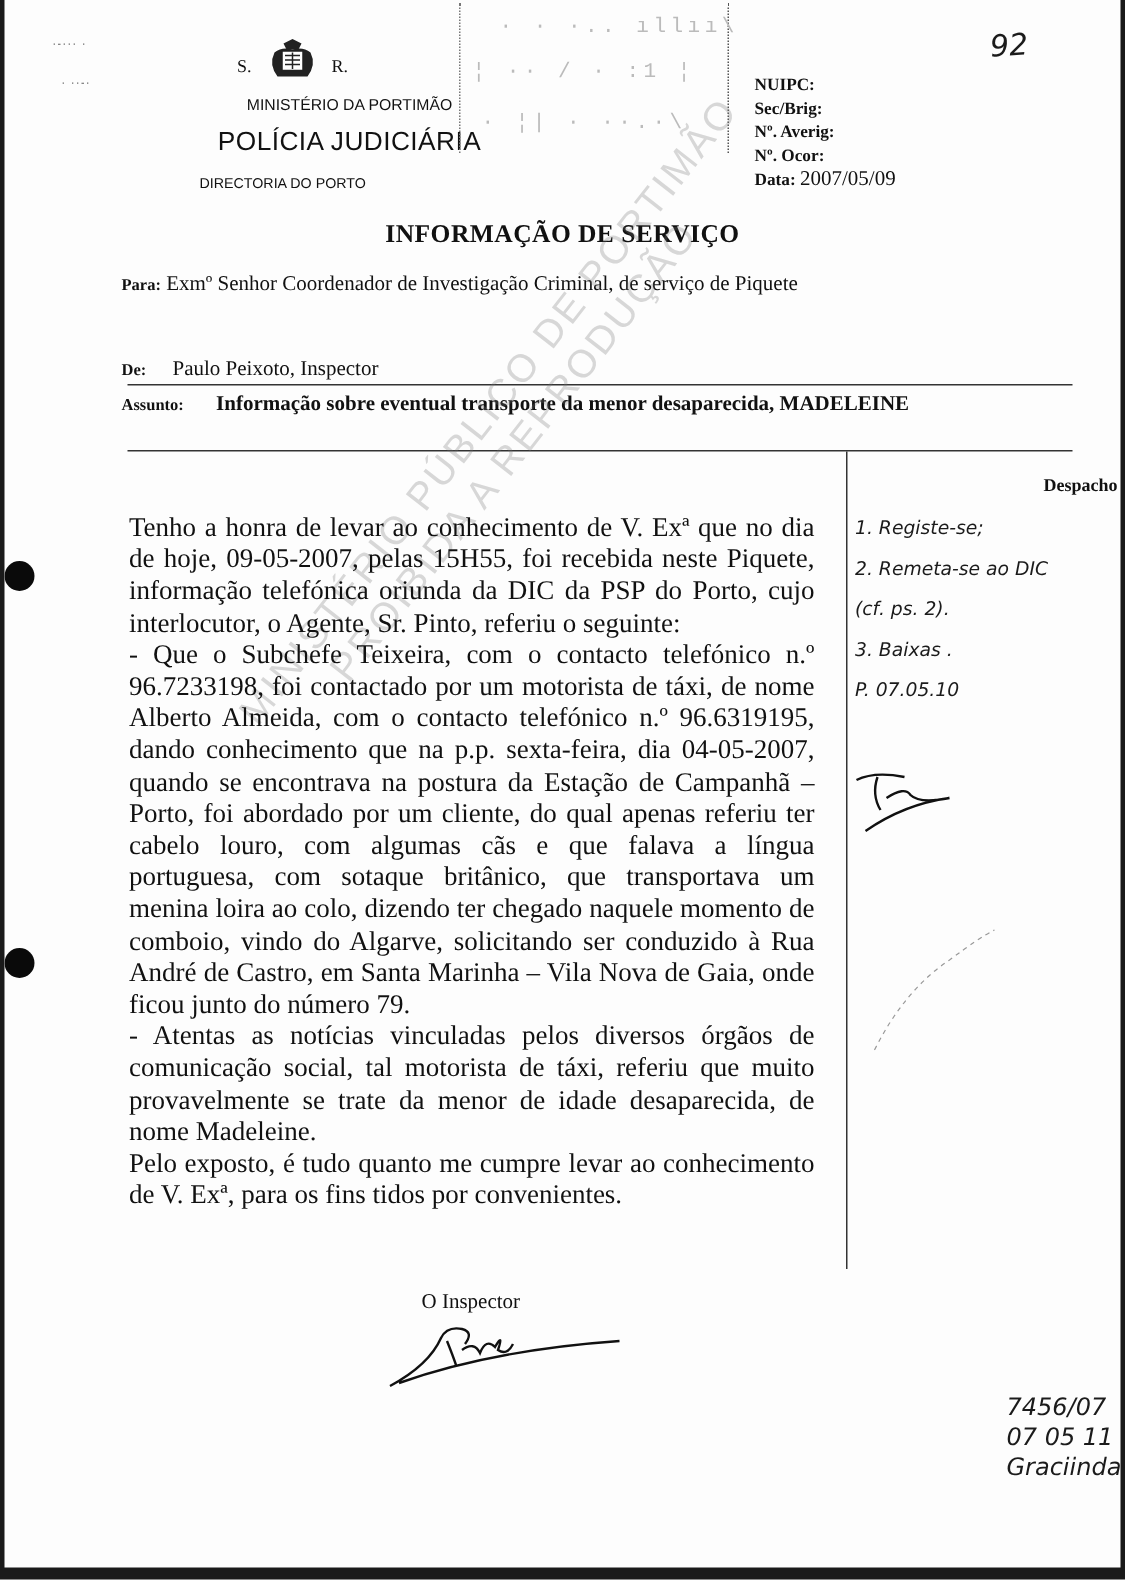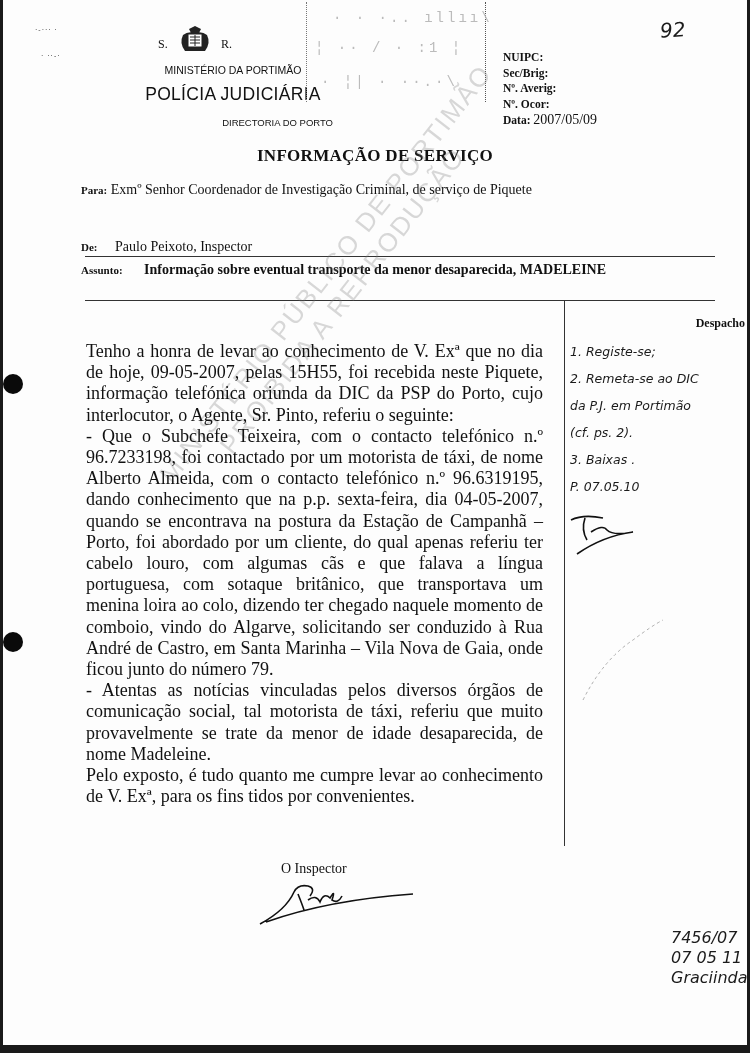--- a/index.html
+++ b/index.html
@@ -16,21 +16,21 @@
     .sans { font-family: "Liberation Sans", sans-serif; }
     .speck { position:absolute; color:#444; font-family:"Liberation Sans",sans-serif; font-size:7px; letter-spacing:1px; }
 
     
     .emblem-row { left: 150px; top: 25px; width: 100px; height: 30px; }
     .emblem-row .s { position:absolute; left:5px; top:12px; font-size:12px; }
     .emblem-row .r { position:absolute; left:68px; top:12px; font-size:12px; }
     .emblem { position:absolute; left:24px; top:0px; width:36px; height:30px; }
     .ministry { left: 130px; top: 64px; width: 200px; text-align:center; font-size: 10.5px; }
     .police { left: 100px; top: 84px; width: 260px; text-align:center; font-size: 17.5px; letter-spacing:0.3px; }
-    .directorate { left: 130px; top: 117px; width: 200px; text-align:right; font-size: 9.5px; }
+    .directorate { left: 130px; top: 117px; width: 200px; text-align:left; font-size: 9.5px; }
 
     
     .stamp-line { position:absolute; width:0; border-left:1px dotted #777; }
     .stamp-noise { position:absolute; color:#bbb; font-size:14px; font-family:"Liberation Mono",monospace; letter-spacing:3px; }
 
     .page-num { right: 62px; top: 18px; font-family:"DejaVu Sans",sans-serif; font-size: 20px; color:#222; transform: rotate(-4deg); }
 
     
     .meta { left: 500px; top: 50px; font-size: 11.5px; line-height: 15.5px; font-weight: bold; }
     .meta .val { font-weight: normal; font-size: 14px; }
@@ -148,21 +148,20 @@
     <p>Pelo exposto, é tudo quanto me cumpre levar ao conhecimento de V. Exª, para os fins tidos por convenientes.</p>
   </div>
 
   <div class="hole" style="left:0px;top:374px;"></div>
   <div class="hole" style="left:0px;top:632px;"></div>
 
   <div class="abs despacho-title">Despacho</div>
   <div class="abs hand despacho-hand">
     <div>1. Registe-se;</div>
     <div>2. Remeta-se ao DIC</div>
-    <div>da P.J. em Portimão</div>
     <div>(cf. ps. 2).</div>
     <div>3. Baixas .</div>
     <div>P. 07.05.10</div>
   </div>
   <svg class="abs" style="left:560px;top:510px;" width="120" height="200" viewBox="0 0 120 200">
     <path d="M8 10 Q20 4 40 8 M22 8 Q18 20 24 30 M28 22 Q40 14 44 20 Q50 26 70 22 M14 44 Q40 26 70 22" stroke="#111" stroke-width="1.6" fill="none"></path>
     <path d="M20 190 Q40 150 70 130 Q90 115 100 110" stroke="#999" stroke-width="0.8" stroke-dasharray="3 3" fill="none"></path>
   </svg>
 
   <div class="abs signer-label">O Inspector</div>

